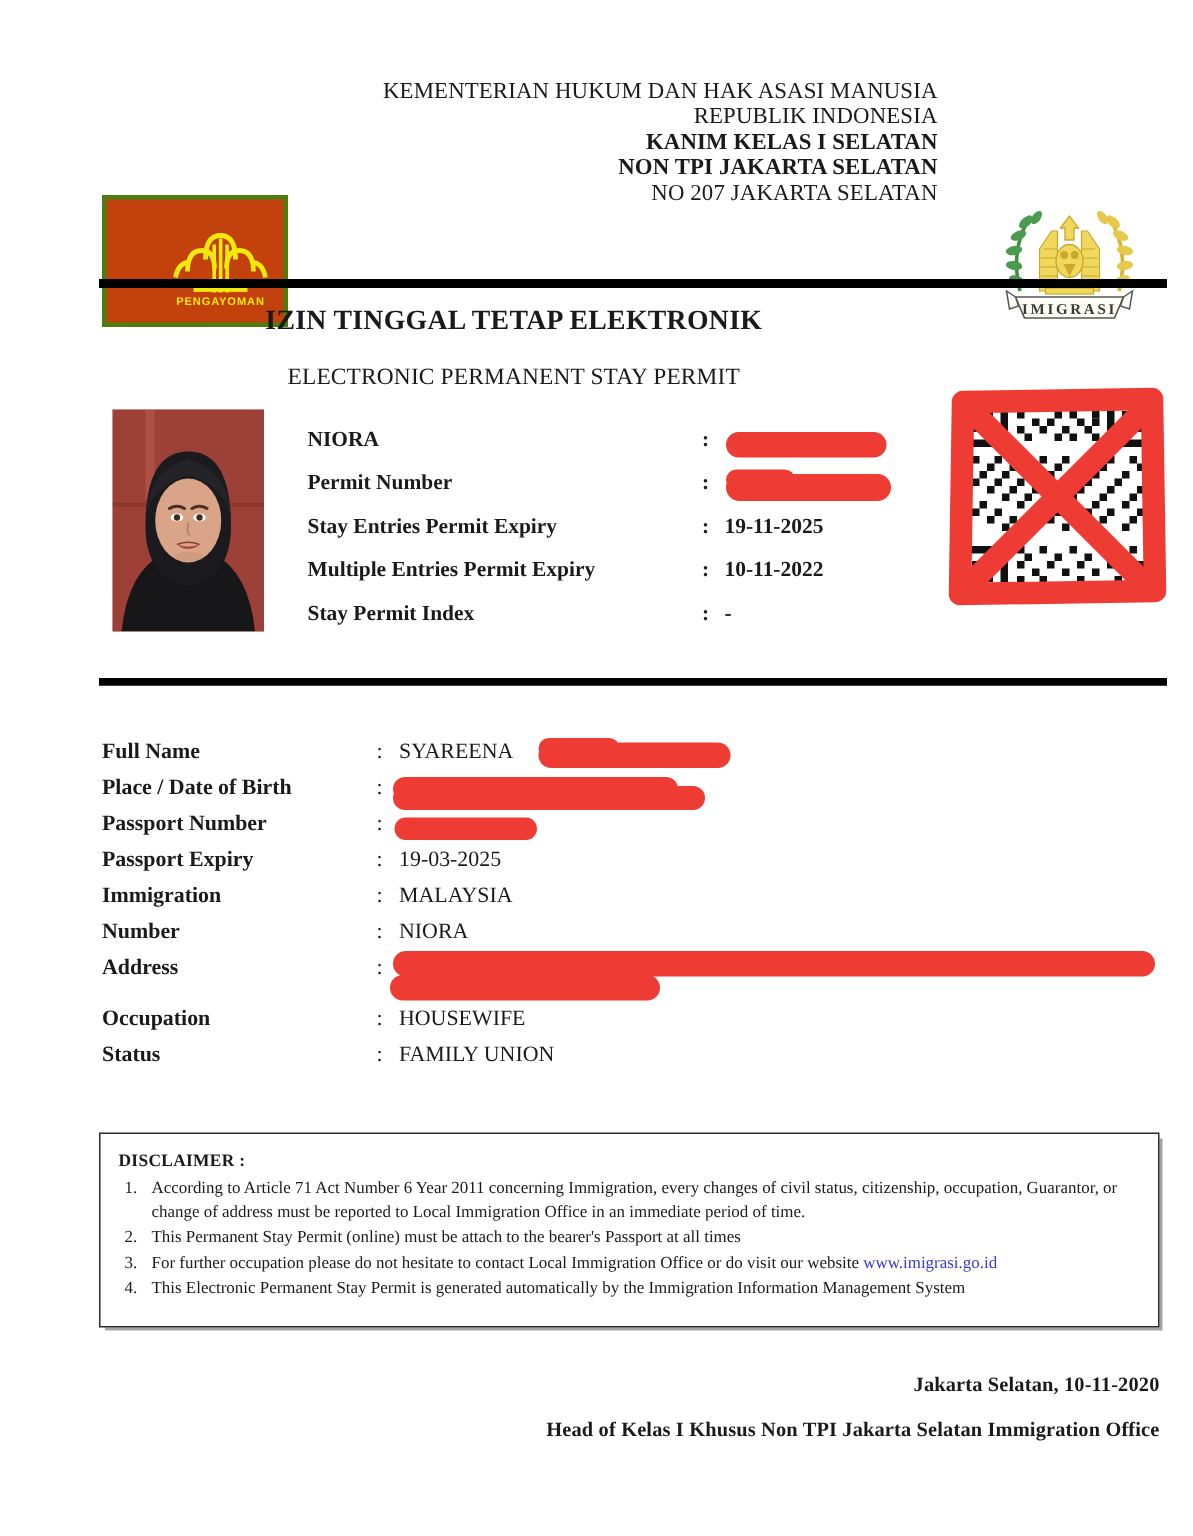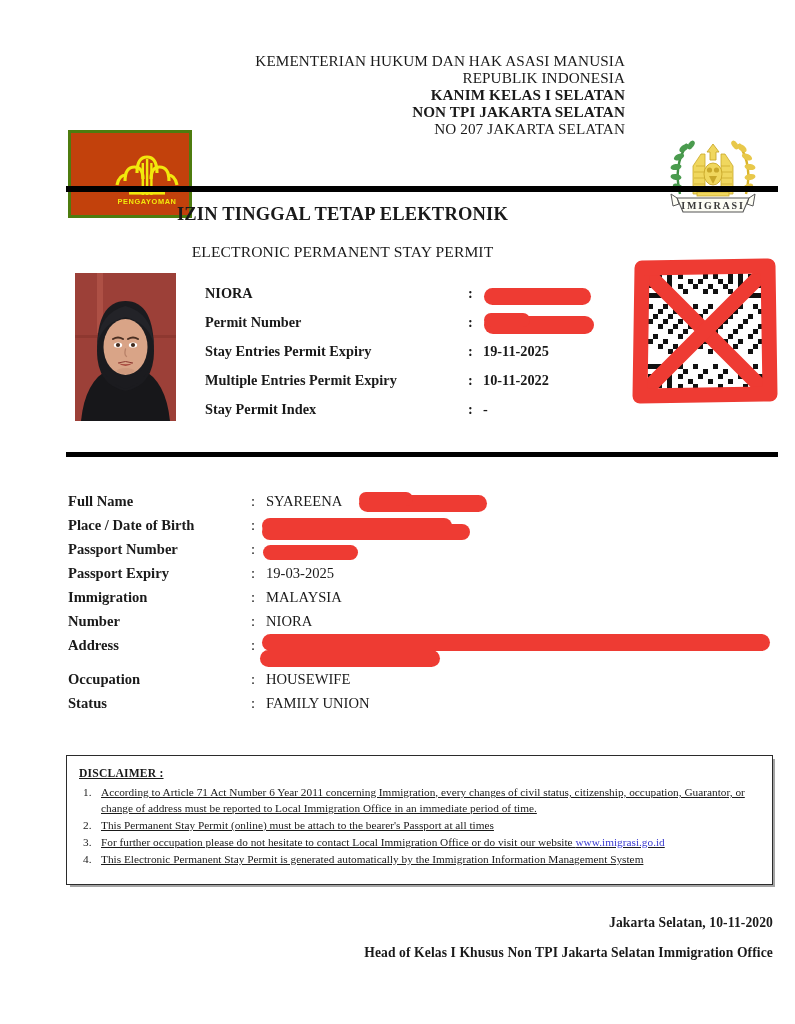--- a/index.html
+++ b/index.html
@@ -181,21 +181,20 @@
   .disclaimer {
     position: absolute;
     left: 66px; top: 755px;
     width: 707px;
     height: 130px;
     border: 1.5px solid #2b2b2b;
     box-shadow: 3px 3px 0 -1px rgba(90,90,90,0.55);
     background: #fff;
     box-sizing: border-box;
     padding: 11px 12px 0 12px;
-    text-decoration: underline;
   }
   .disclaimer-title {
     font-size: 11.6px;
     font-weight: bold;
     letter-spacing: 0.2px;
     margin-bottom: 4px;
   }
   .disc-item {
     position: relative;
     font-size: 11.3px;

